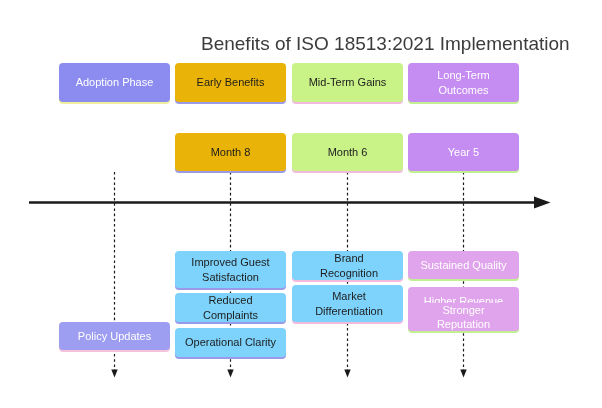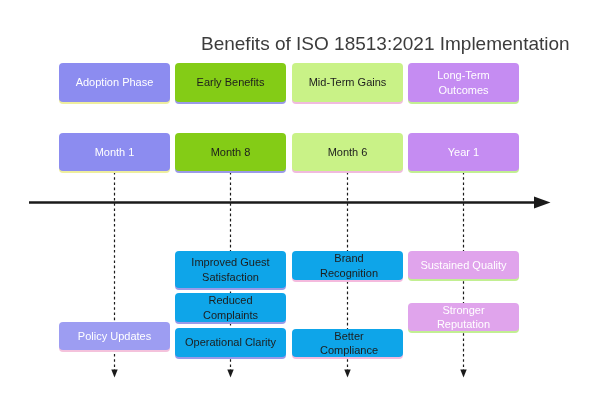--- a/index.html
+++ b/index.html
@@ -57,25 +57,25 @@
   .p22 { top: 293px; height: 29px; }
   .p23 { top: 328px; height: 29px; }
   .p31 { top: 251px; height: 29px; }
   .p32 { top: 285px; height: 37px; }
   .p33 { top: 329px; height: 28px; }
   .p41 { top: 251px; height: 28px; }
   .p42 { top: 287px; height: 28px; }
   .p43 { top: 303px; height: 28px; }
   
   .bg-blue    { background: #8c8cf0; color: #ffffff; box-shadow: 0 2px 0 #eeee9e; }
-  .bg-yellow  { background: #84cc16; color: #1d1d1d; box-shadow: 0 2px 0 #9a9ae8; }
+  .bg-yellow  { background: #eab308; color: #1d1d1d; box-shadow: 0 2px 0 #9a9ae8; }
   .bg-green   { background: #c9f287; color: #1d1d1d; box-shadow: 0 2px 0 #f0bade; }
   .bg-purple  { background: #c58cf2; color: #ffffff; box-shadow: 0 2px 0 #c2ef92; }
   .bg-lblue   { background: #9d9df2; color: #ffffff; box-shadow: 0 2px 0 #f4c2dc; }
-  .bg-lyellow { background: #0ea5e9; color: #1d1d1d; }
+  .bg-lyellow { background: #7dd3fc; color: #1d1d1d; }
   .sh-blue    { box-shadow: 0 2px 0 #9a9ae8; }
   .sh-pink    { box-shadow: 0 2px 0 #f4bade; padding-left: 12px; }
   .bg-plum    { background: #e0a4ec; color: #ffffff; box-shadow: 0 2px 0 #c2ef92; }
 </style>
 </head>
 <body>
 
 <div class="canvas">
 
   <svg class="axis-layer" width="602" height="408" viewBox="0 0 602 408">
@@ -93,30 +93,30 @@
     <path d="M460.3,369.5 L466.7,369.5 L463.5,377.5 Z" fill="#1a1a1a"></path>
   </svg>
 
   <div class="title">Benefits of ISO 18513:2021 Implementation</div>
 
   <div class="box r-hdr x1 bg-blue">Adoption Phase</div>
   <div class="box r-hdr x2 bg-yellow">Early Benefits</div>
   <div class="box r-hdr x3 bg-green">Mid-Term Gains</div>
   <div class="box r-hdr x4 bg-purple">Long-Term Outcomes</div>
 
-  <div class="box r-time x1 bg-blue">Month 1</div>
   <div class="box r-time x2 bg-yellow">Month 8</div>
   <div class="box r-time x3 bg-green">Month 6</div>
-  <div class="box r-time x4 bg-purple">Year 1</div>
+  <div class="box r-time x4 bg-purple">Year 5</div>
 
   <div class="box p13 x1 bg-lblue">Policy Updates</div>
 
   <div class="box p21 x2 bg-lyellow sh-blue">Improved Guest Satisfaction</div>
   <div class="box p22 x2 bg-lyellow sh-blue">Reduced Complaints</div>
   <div class="box p23 x2 bg-lyellow sh-blue">Operational Clarity</div>
 
   <div class="box p31 x3 bg-lyellow sh-pink">Brand Recognition</div>
-  <div class="box p33 x3 bg-lyellow sh-pink">Better Compliance</div>
+  <div class="box p32 x3 bg-lyellow sh-pink">Market Differentiation</div>
 
   <div class="box p41 x4 bg-plum">Sustained Quality</div>
+  <div class="box p42 x4 bg-plum">Higher Revenue</div>
   <div class="box p43 x4 bg-plum">Stronger Reputation</div>
 
 </div>
 
 </body></html>

